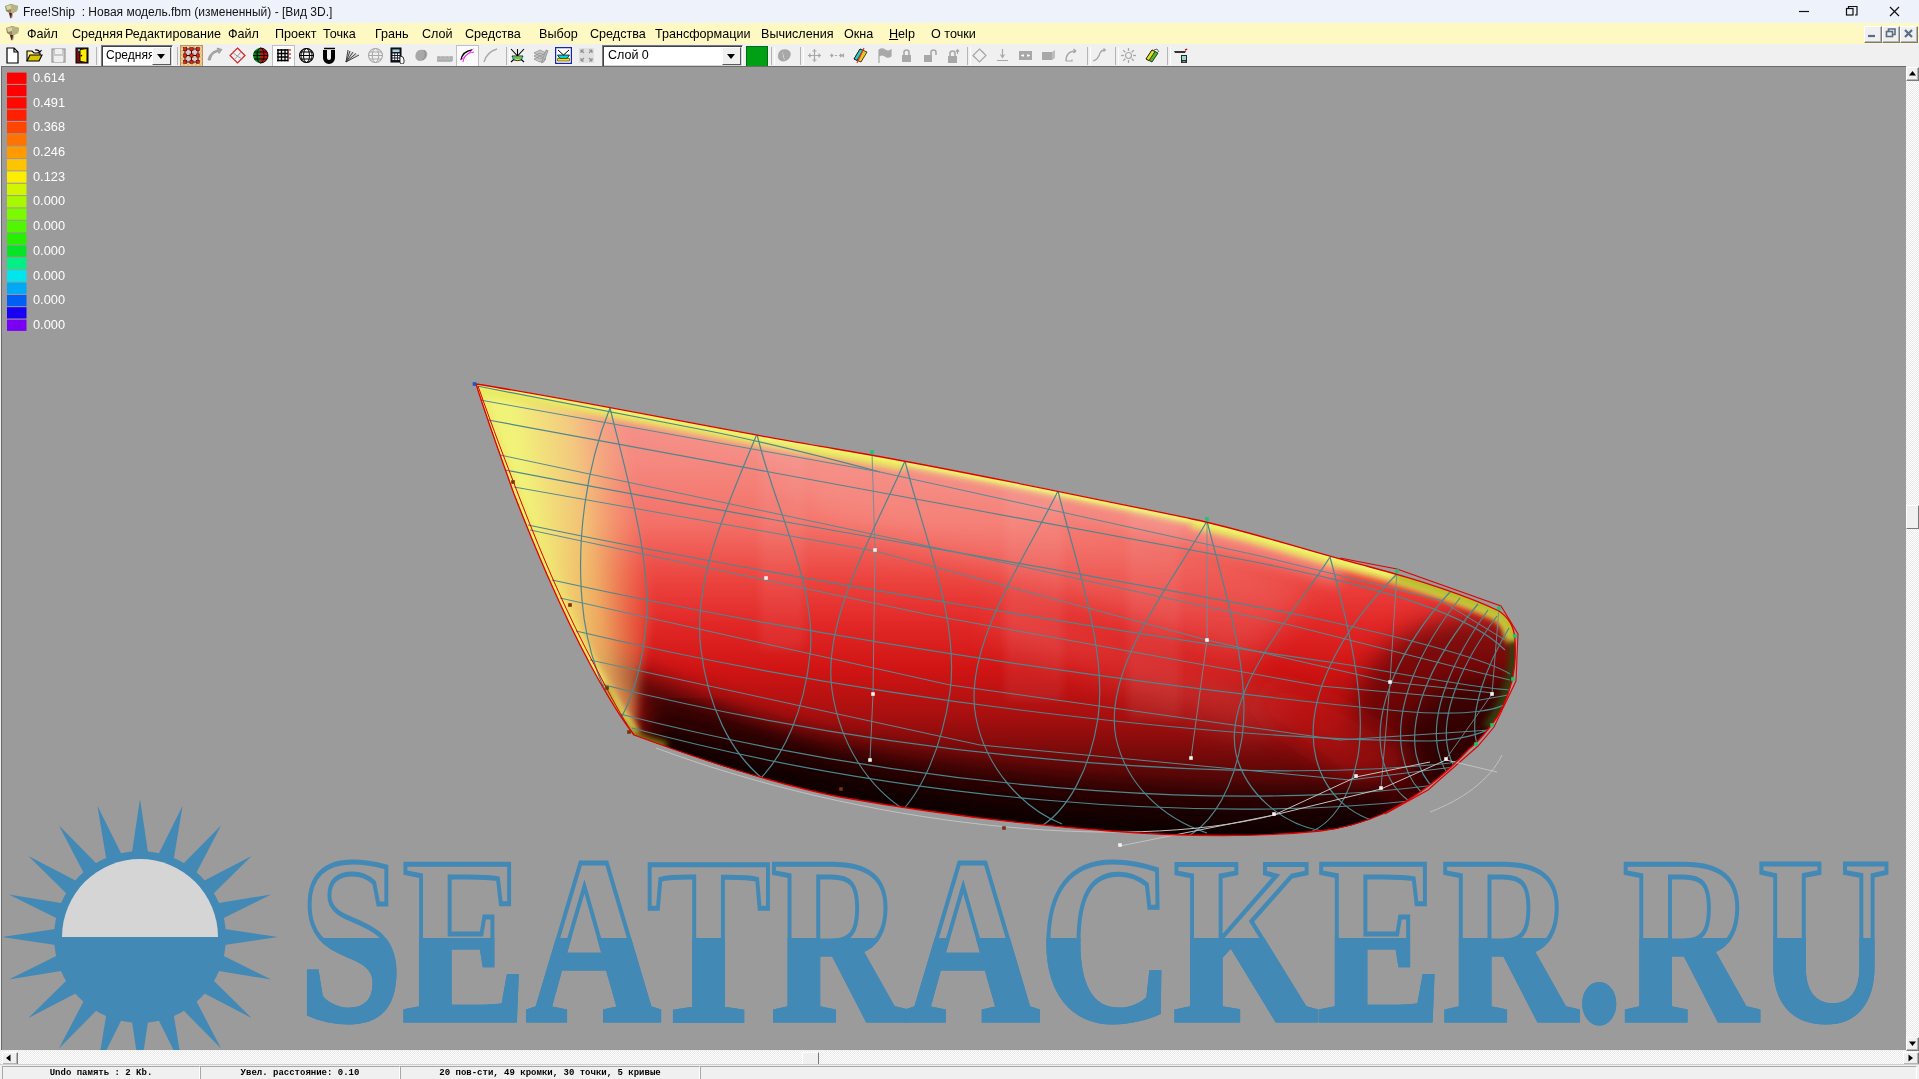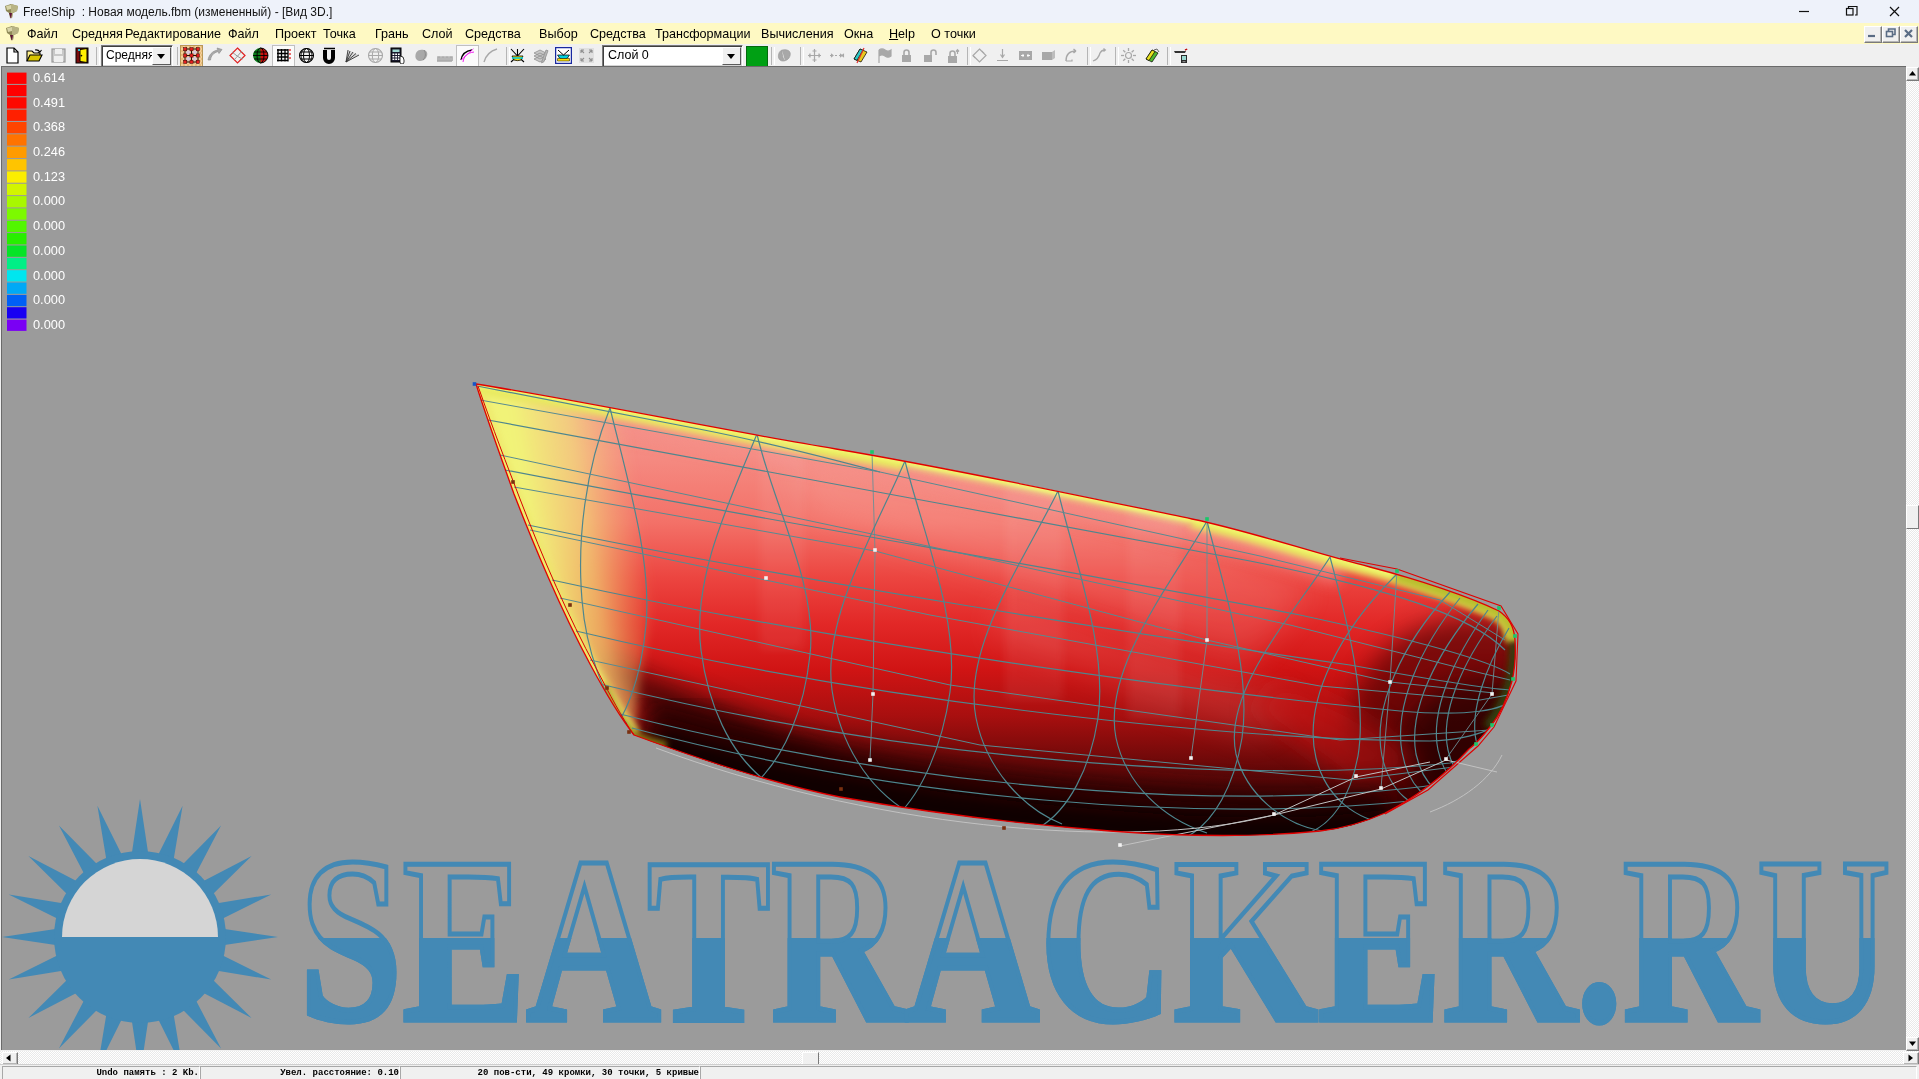--- a/index.html
+++ b/index.html
@@ -19,21 +19,21 @@
  border-top:1px solid #ffffff;border-left:1px solid #ffffff;
  border-right:1px solid #7a7a7a;border-bottom:1px solid #7a7a7a;
  box-shadow:inset -1px -1px 0 #b5b5b5;}
 .sbthumb{position:absolute;background:#f0f0f0;
  border-top:1px solid #ffffff;border-left:1px solid #ffffff;
  border-right:1px solid #7a7a7a;border-bottom:1px solid #7a7a7a;}
 #statusbar{left:0;top:1064px;width:1919px;height:15px;background:#f0f0f0;
  border-top:1px solid #cfcfcf;font-family:"Liberation Mono",monospace;
  font-size:9px;font-weight:bold;color:#000;}
 .stpanel{position:absolute;top:1px;height:12px;border:1px solid;
- border-color:#a8a8a8 #ffffff #ffffff #a8a8a8;text-align:right;line-height:12px;}
+ border-color:#a8a8a8 #ffffff #ffffff #a8a8a8;text-align:center;line-height:12px;}
 .tsep{position:absolute;top:3px;width:2px;height:18px;
  border-left:1px solid #b5b5b5;border-right:1px solid #ffffff;}
 .combo{position:absolute;top:1px;height:20px;background:#fff;
  border:1px solid;border-color:#7a7a7a #fff #fff #7a7a7a;
  box-shadow:inset 1px 1px 0 #404040, inset -1px -1px 0 #d4d4d4;
  font-size:12.5px;color:#000;}
 .combotext{position:absolute;left:5px;top:2px;}
 .combobtn{position:absolute;right:1px;top:1px;width:17px;height:16px;background:#f0f0f0;
  border:1px solid;border-color:#fff #5a5a5a #5a5a5a #fff;}
 .combobtn:after{content:"";position:absolute;left:4px;top:6px;

